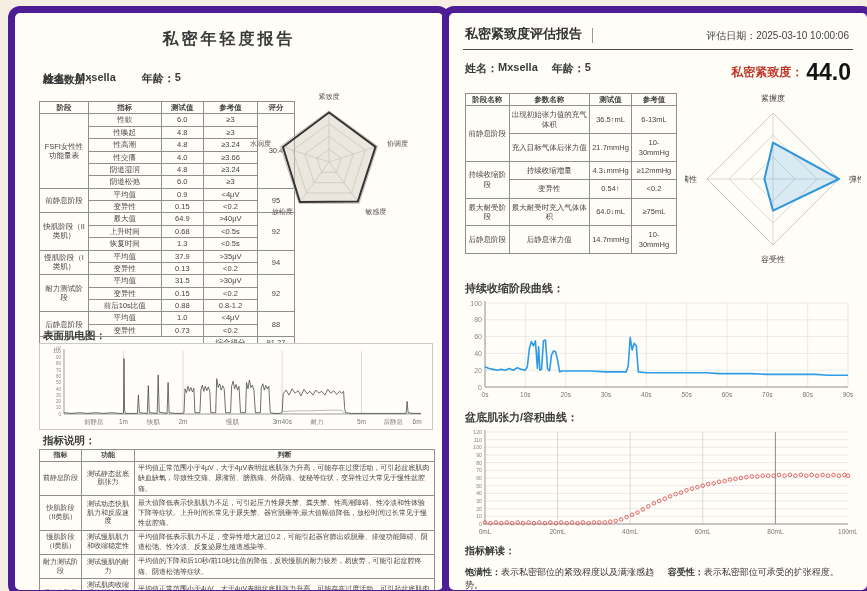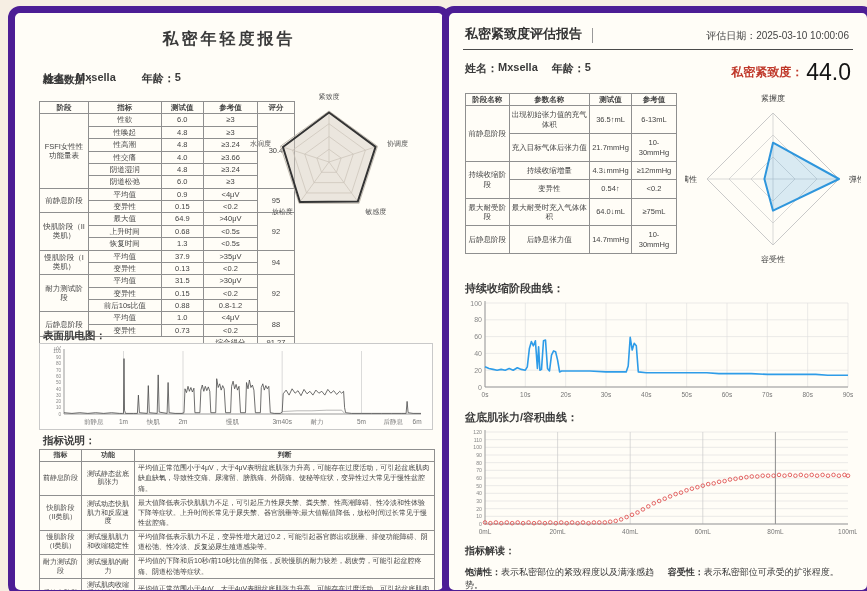--- a/index.html
+++ b/index.html
@@ -29,21 +29,21 @@
   
   .rp-head{position:absolute;left:16px;right:18px;top:12px;display:flex;align-items:flex-end;}
   .rp-title{font-size:13px;font-weight:700;color:#333;}
   .rp-div{width:1px;height:15px;background:#999;margin-left:10px;}
   .rp-date{margin-left:auto;font-size:10px;color:#444;}
   .rp-rule{position:absolute;left:14px;right:14px;top:36px;border-bottom:1.5px solid #4a4a4a;}
   .rp-meta{position:absolute;left:16px;right:16px;top:48px;display:flex;align-items:flex-start;font-size:11px;font-weight:600;color:#3a3a3a;}
   .rp-meta .gap{width:14px;}
   .rp-score{margin-left:auto;display:flex;align-items:center;}
   .rp-score .lab{font-size:12px;font-weight:700;color:#c0392b;}
-  .rp-score .val{font-size:23px;font-weight:400;color:#141414;margin-left:3px;line-height:1;}
+  .rp-score .val{font-size:23px;font-weight:700;color:#141414;margin-left:3px;line-height:1;}
   #param-table{position:absolute;left:16px;top:80px;width:212px;}
   #param-table td{padding:4px 2px;}
   #right-radar{position:absolute;left:236px;top:66px;}
   .chart-label{position:absolute;font-size:11px;font-weight:700;color:#3a3a3a;}
   #contraction-chart{position:absolute;left:12px;top:283px;}
   #volume-chart{position:absolute;left:12px;top:412px;}
   .interp{position:absolute;left:16px;right:12px;top:531px;font-size:9px;color:#3a3a3a;}
   .interp .hd{font-weight:700;font-size:10px;margin-bottom:8px;}
   .interp-grid{display:grid;grid-template-columns:52% 48%;row-gap:3px;}
   .interp-grid .term{font-weight:700;}

